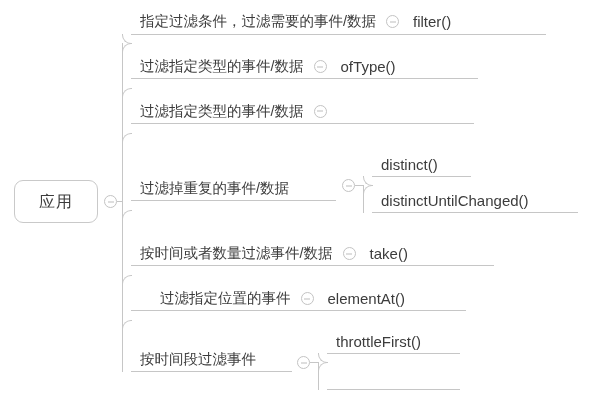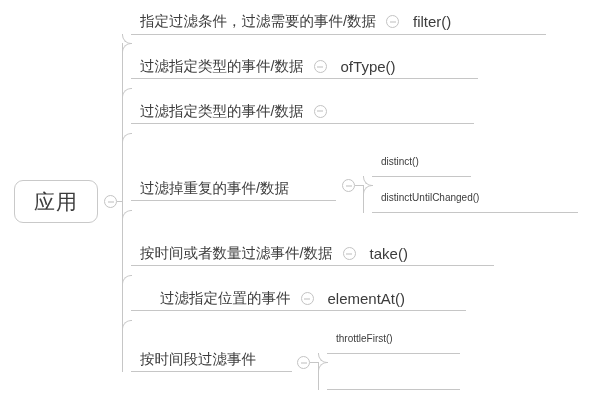--- a/index.html
+++ b/index.html
@@ -26,21 +26,21 @@
     height: 43px;
     box-sizing: border-box;
     border: 1.4px solid #c9c9c9;
     border-radius: 9px;
     background: #ffffff;
     display: flex;
     align-items: center;
     justify-content: center;
   }
   .root-label {
-    font-size: 21px;
+    font-size: 16px;
     color: #3c3c3c;
     letter-spacing: 1px;
     line-height: 1;
   }
   
   .topic {
     position: absolute;
     display: flex;
     align-items: center;
     white-space: nowrap;
@@ -52,21 +52,21 @@
     color: #3c3c3c;
   }
   .topic .fn {
     font-size: 15px;
     color: #3c3c3c;
   }
   .topic.level1 .desc { font-size: 14.5px; }
   .leaf-text {
     position: absolute;
     white-space: nowrap;
-    font-size: 10px;
+    font-size: 15px;
     color: #3c3c3c;
     line-height: 1;
   }
   
   .minus-icon {
     display: inline-block;
     width: 13px;
     height: 13px;
     border: 1px solid #c3c3c3;
     border-radius: 50%;

